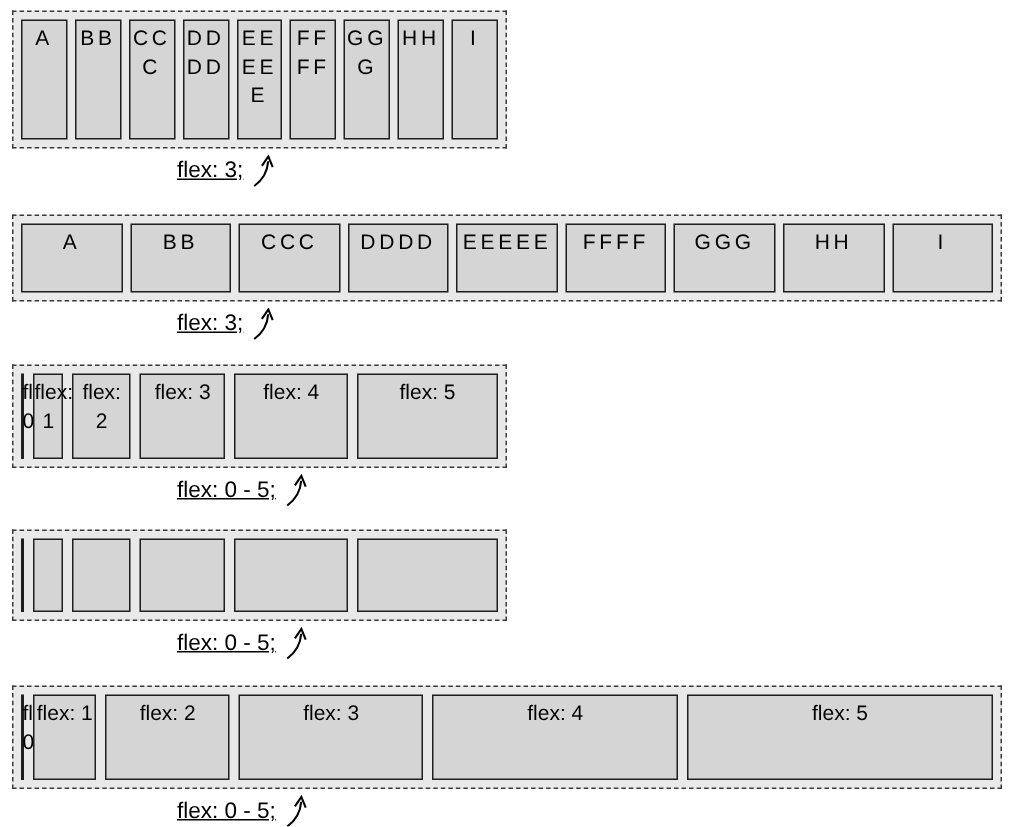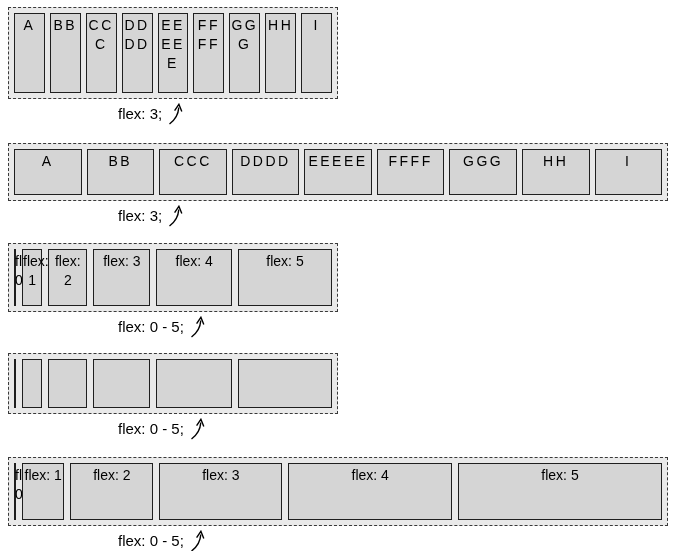--- a/index.html
+++ b/index.html
@@ -44,20 +44,21 @@
   }
   .caption{
     margin:4px 0 0 118px;
     height:22px;
     font-size:15px;
     line-height:22px;
     display:flex;
     align-items:flex-end;
     gap:6px;
     white-space:nowrap;
+    text-decoration:underline;
   }
   .arrow-icon{display:inline-flex;align-items:center;}
   
   .s1 .flex-container{width:330px;height:92px;margin-top:7px;}
   .s2 .flex-container{width:660px;height:58px;margin-top:18px;}
   .s3 .flex-container{width:330px;height:69px;margin-top:16px;gap:6px;}
   .s4 .flex-container{width:330px;height:61px;margin-top:15px;gap:6px;}
   .s5 .flex-container{width:660px;height:69px;margin-top:17px;gap:6px;}
 </style>
 </head>

